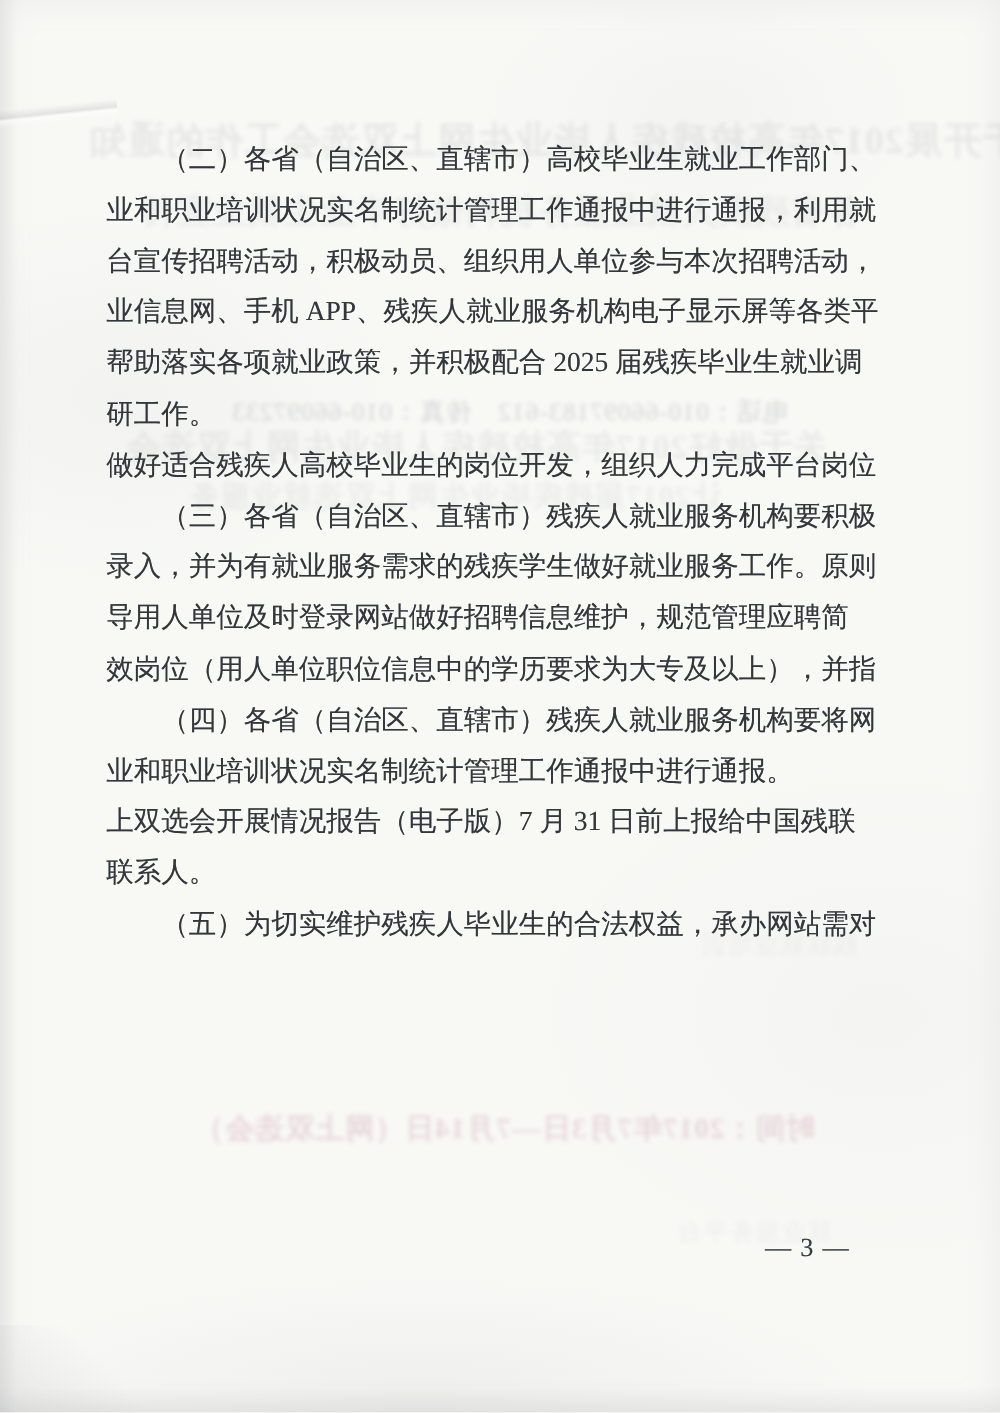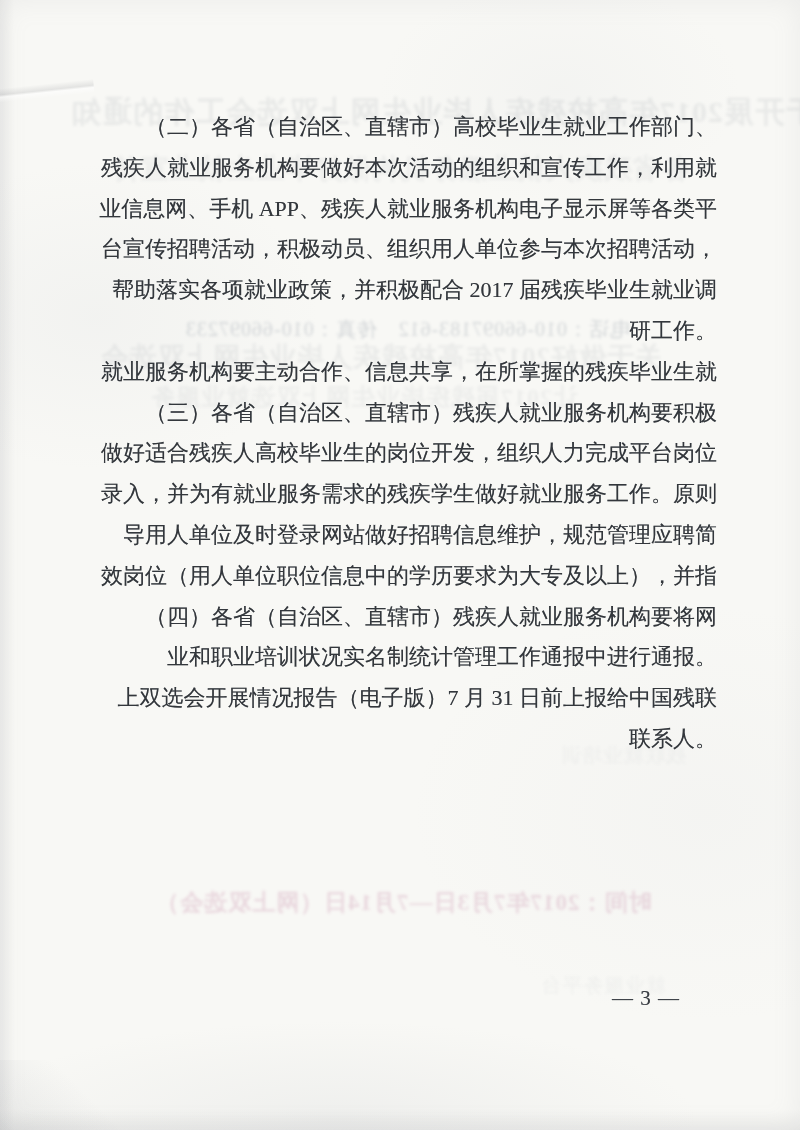--- a/index.html
+++ b/index.html
@@ -43,21 +43,20 @@
     position: absolute;
     white-space: nowrap;
     transform: scaleX(-1);
     filter: blur(1.6px);
     letter-spacing: 1px;
   }
   .text-block {
     position: absolute;
     left: 85px; top: 107px;
     width: 632px;
-    text-align: right;
   }
   .text-line {
     font-size: 22px;
     line-height: 40.8px;
     color: #33373c;
     text-shadow: 0 0 0.5px rgba(70,74,80,0.55);
     white-space: pre;
   }
   .page-number {
     position: absolute;
@@ -80,30 +79,30 @@
       <div class="bleed-item" style="left: 110px; top: 150px; font-size: 28px; font-weight: 700; opacity: 0.07; color: rgb(90, 100, 112);">各省残疾人就业服务机构做好毕业生就业宣传</div>
       <div class="bleed-item" style="left: 185px; top: 316px; font-size: 20px; font-weight: 400; opacity: 0.3; color: rgb(126, 136, 150);">电话：010-66097183-612　传真：010-66097233</div>
       <div class="bleed-item" style="left: 100px; top: 339px; font-size: 27px; font-weight: 700; opacity: 0.09; color: rgb(90, 100, 112);">关于做好2017年高校残疾人毕业生网上双选会</div>
       <div class="bleed-item" style="left: 150px; top: 381px; font-size: 24px; font-weight: 700; opacity: 0.07; color: rgb(90, 100, 112);">让2017届残疾毕业生网上双选就业服务</div>
       <div class="bleed-item" style="left: 560px; top: 742px; font-size: 20px; font-weight: 400; opacity: 0.06; color: rgb(90, 100, 112);">残联就业培训</div>
       <div class="bleed-item" style="left: 155px; top: 887px; font-size: 23px; font-weight: 700; opacity: 0.22; color: rgb(180, 100, 140);">时间：2017年7月3日—7月14日（网上双选会）</div>
       <div class="bleed-item" style="left: 540px; top: 972px; font-size: 20px; font-weight: 400; opacity: 0.06; color: rgb(90, 100, 112);">就业服务平台</div>
     </div>
   <div class="text-block">
       <div class="text-line">　　（二）各省（自治区、直辖市）高校毕业生就业工作部门、</div>
-      <div class="text-line">残疾人就业服务机构要做好本次活动的组织和宣传工作，利用就</div>
+      <div class="text-line">业和职业培训状况实名制统计管理工作通报中进行通报，利用就</div>
+      <div class="text-line">台宣传招聘活动，积极动员、组织用人单位参与本次招聘活动，</div>
       <div class="text-line">业信息网、手机 APP、残疾人就业服务机构电子显示屏等各类平</div>
-      <div class="text-line">台宣传招聘活动，积极动员、组织用人单位参与本次招聘活动，</div>
-      <div class="text-line">帮助落实各项就业政策，并积极配合 2017 届残疾毕业生就业调</div>
+      <div class="text-line">帮助落实各项就业政策，并积极配合 2025 届残疾毕业生就业调</div>
       <div class="text-line">研工作。</div>
-      <div class="text-line">就业服务机构要主动合作、信息共享，在所掌握的残疾毕业生就</div>
+      <div class="text-line">做好适合残疾人高校毕业生的岗位开发，组织人力完成平台岗位</div>
       <div class="text-line">　　（三）各省（自治区、直辖市）残疾人就业服务机构要积极</div>
-      <div class="text-line">做好适合残疾人高校毕业生的岗位开发，组织人力完成平台岗位</div>
       <div class="text-line">录入，并为有就业服务需求的残疾学生做好就业服务工作。原则</div>
       <div class="text-line">导用人单位及时登录网站做好招聘信息维护，规范管理应聘简</div>
       <div class="text-line">效岗位（用人单位职位信息中的学历要求为大专及以上），并指</div>
       <div class="text-line">　　（四）各省（自治区、直辖市）残疾人就业服务机构要将网</div>
       <div class="text-line">业和职业培训状况实名制统计管理工作通报中进行通报。</div>
       <div class="text-line">上双选会开展情况报告（电子版）7 月 31 日前上报给中国残联</div>
       <div class="text-line">联系人。</div>
+      <div class="text-line">　　（五）为切实维护残疾人毕业生的合法权益，承办网站需对</div>
     </div>
   <div class="page-number">— 3 —</div>
 </div>
 
 </body></html>

